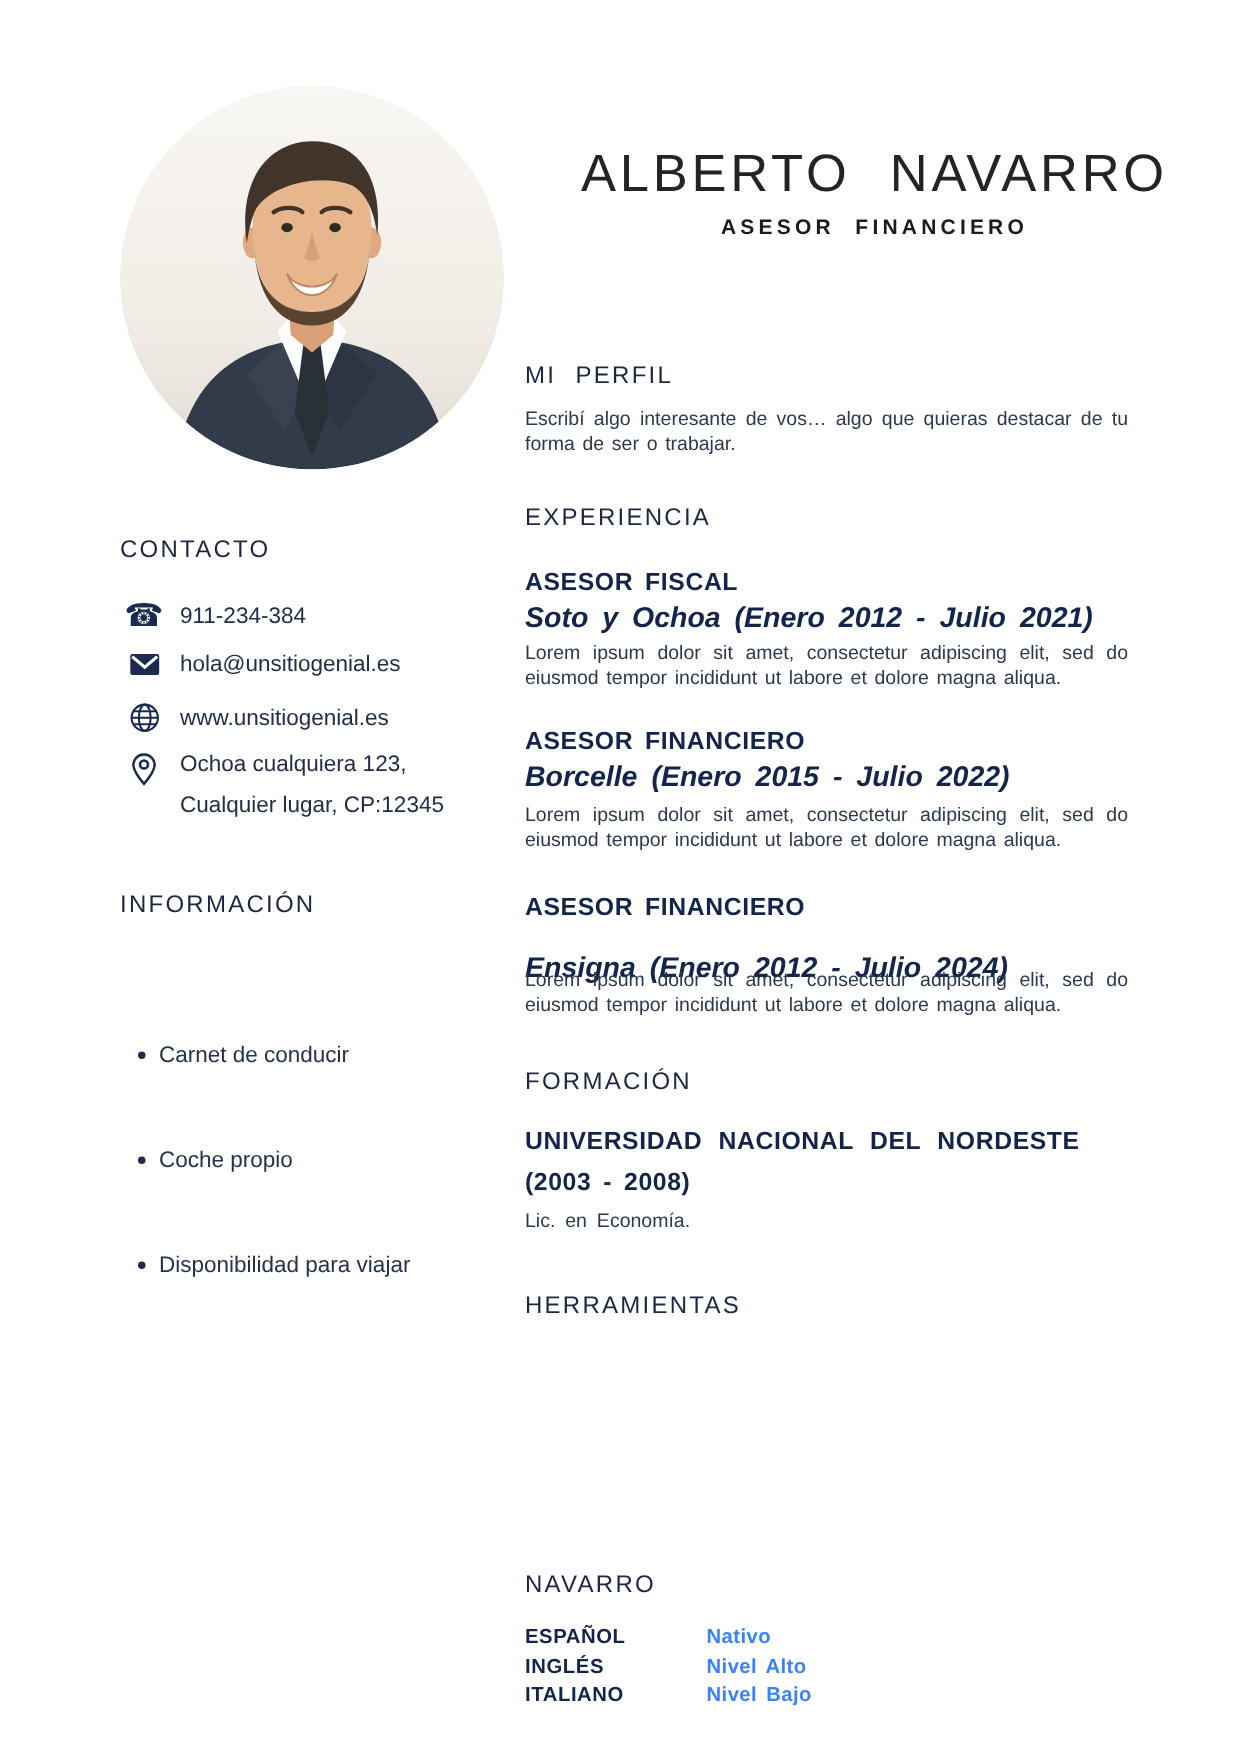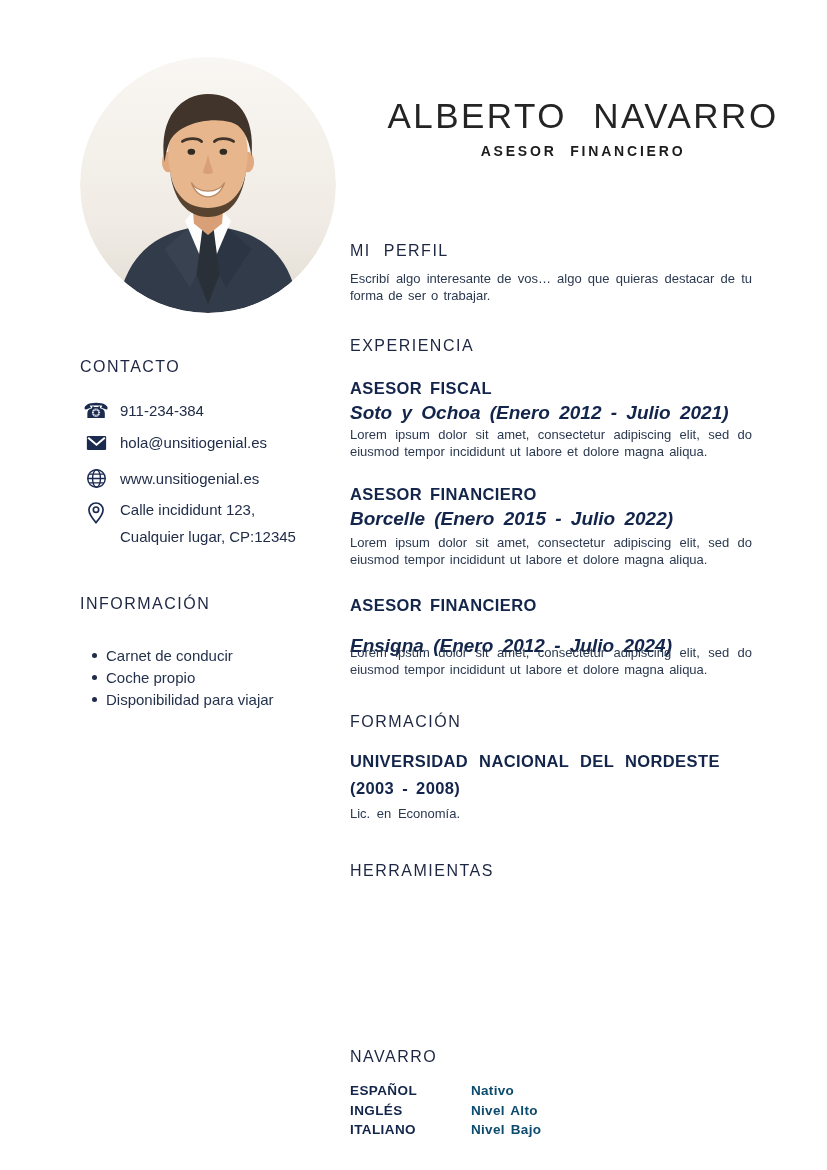--- a/index.html
+++ b/index.html
@@ -47,21 +47,21 @@
 
   
   .contact-row { position:absolute; left:82px; display:flex; align-items:center; }
   .contact-icon { width:28px; display:flex; justify-content:center; align-items:center; color:#1b2b50; }
   .phone-glyph { font-size:21px; line-height:1; color:#1b2b50; }
   .contact-text { margin-left:10px; font-size:15px; color:#212d49; line-height:1.2; }
   .contact-text .line2 { display:block; margin-top:9px; }
 
   
   .info-list { position:absolute; left:92px; top:644px; list-style:none; }
-  .info-list li { display:flex; align-items:center; height:22px; }
+  .info-list li { display:flex; align-items:center; height:22px;margin-top:48px; }
   .dot {
     width:5px; height:5px; border-radius:50%; background:#1f2b47;
     margin-right:9px; flex:0 0 auto;
   }
   .info-text { font-size:15px; color:#25324c; }
 
   
   .tools-list { position:absolute; left:374px; top:897px; list-style:none; }
   .tools-list li { display:flex; margin-bottom:15px; }
   .tools-list .dot { margin-top:7px; margin-right:22px; }
@@ -69,21 +69,21 @@
     width:125px; font-size:13px; font-weight:700; letter-spacing:0.5px;
     color:#13254a; line-height:20px;
   }
 
   
   .lang-grid {
     position:absolute; left:350px; top:1081px;
     display:grid; grid-template-columns:105px auto; row-gap:0;
   }
   .lang-name { font-size:13.5px; font-weight:700; letter-spacing:0.4px; color:#13254a; line-height:19.5px; }
-  .lang-level { font-size:13.5px; font-weight:700; letter-spacing:0.3px; word-spacing:2px; color:#0c4a6e; line-height:19.5px;padding-left:16px; }
+  .lang-level { font-size:13.5px; font-weight:700; letter-spacing:0.3px; word-spacing:2px; color:#3b82f6; line-height:19.5px;padding-left:16px; }
 </style>
 </head>
 <body>
 
 <div class="page">
 
   <div class="photo">
     <svg viewBox="0 0 200 200">
       <defs>
         <clipPath id="photoclip">
@@ -158,21 +158,21 @@
   <div class="contact-row" style="top:501px; align-items:flex-start;">
     <span class="contact-icon">
       <svg width="20" height="24" viewBox="0 0 24 28">
           <g fill="none" stroke="#1b2b50" stroke-width="2">
             <path d="M12 2 C7 2 3.5 5.8 3.5 10.2 C3.5 16 12 25.5 12 25.5 S20.5 16 20.5 10.2 C20.5 5.8 17 2 12 2 Z"></path>
             <circle cx="12" cy="10" r="3.2"></circle>
           </g>
         </svg>
     </span>
     <span class="contact-text">
-      <span>Calle incididunt 123,</span>
+      <span>Ochoa cualquiera 123,</span>
       <span class="line2">Cualquier lugar, CP:12345</span>
     </span>
   </div>
 
   <h2 class="section-heading" style="left:80px; top:596px;">INFORMACIÓN</h2>
   <ul class="info-list">
     <li>
         <span class="dot"></span>
         <span class="info-text">Carnet de conducir</span>
       </li>

